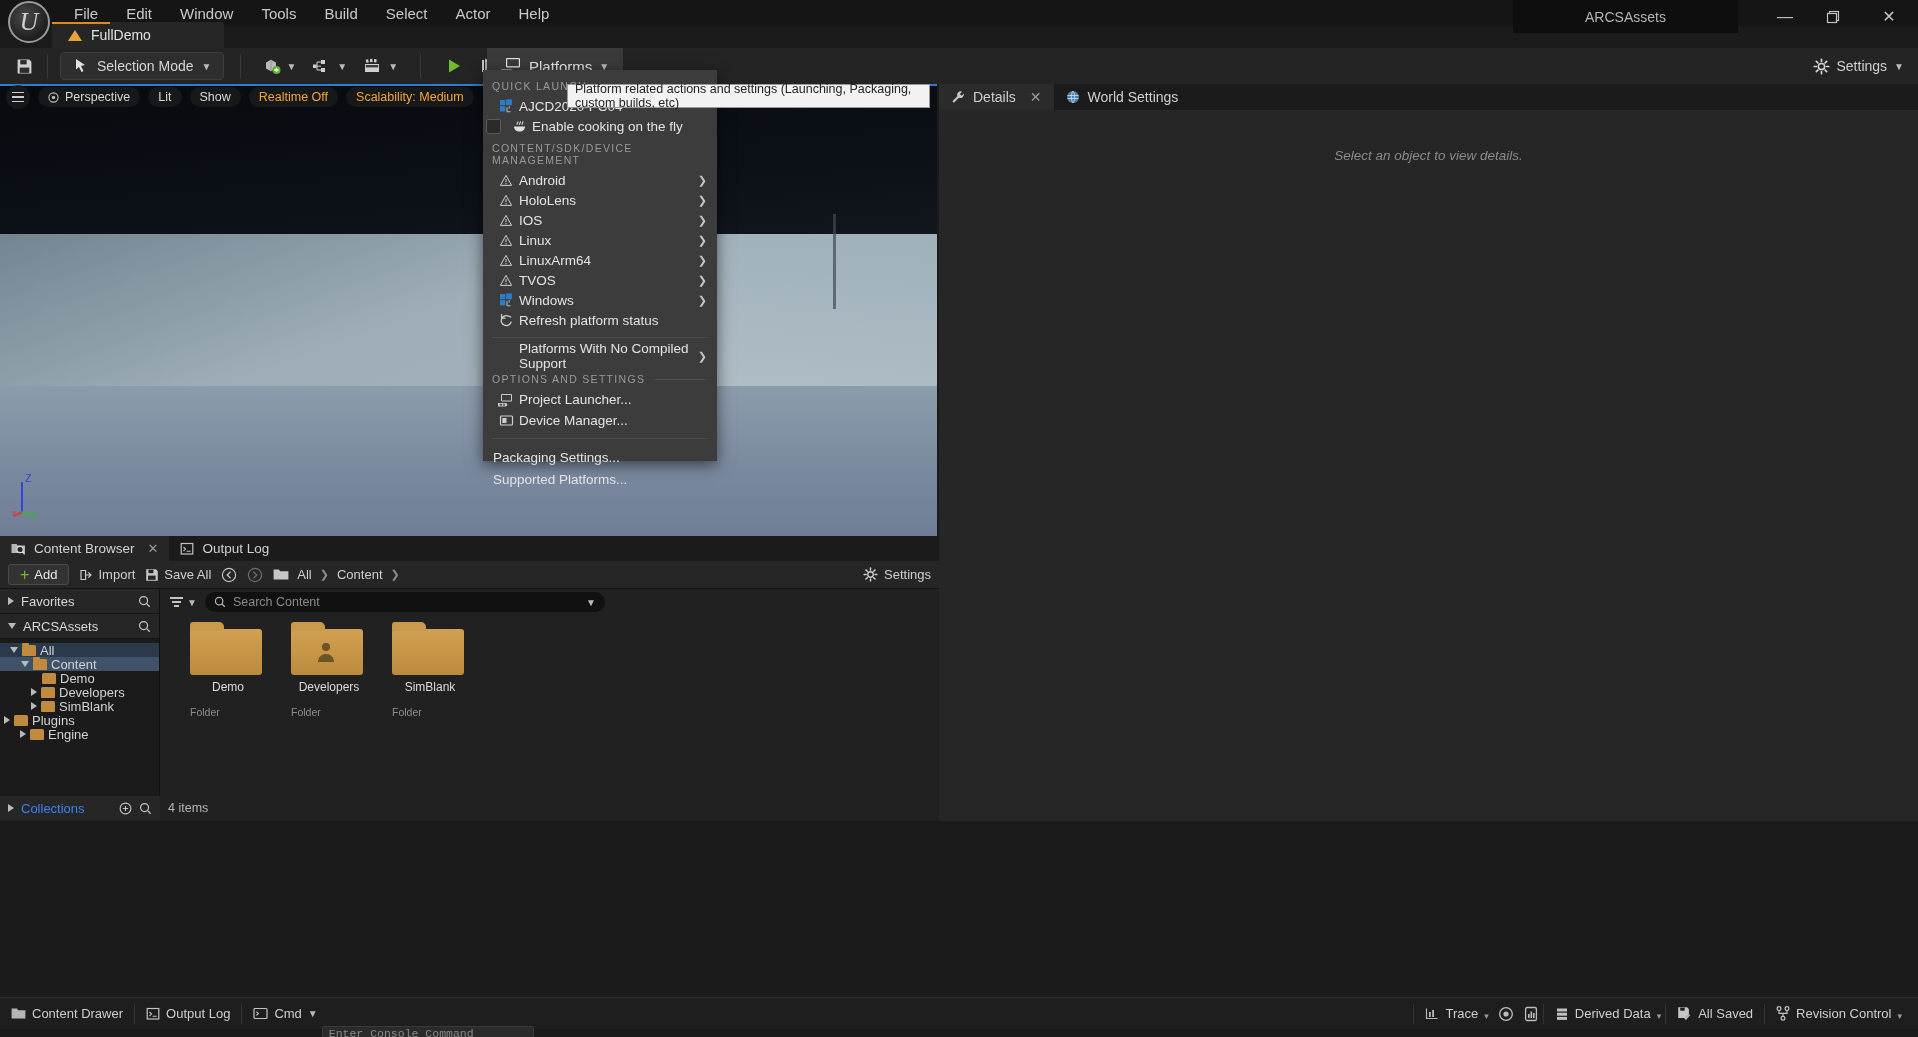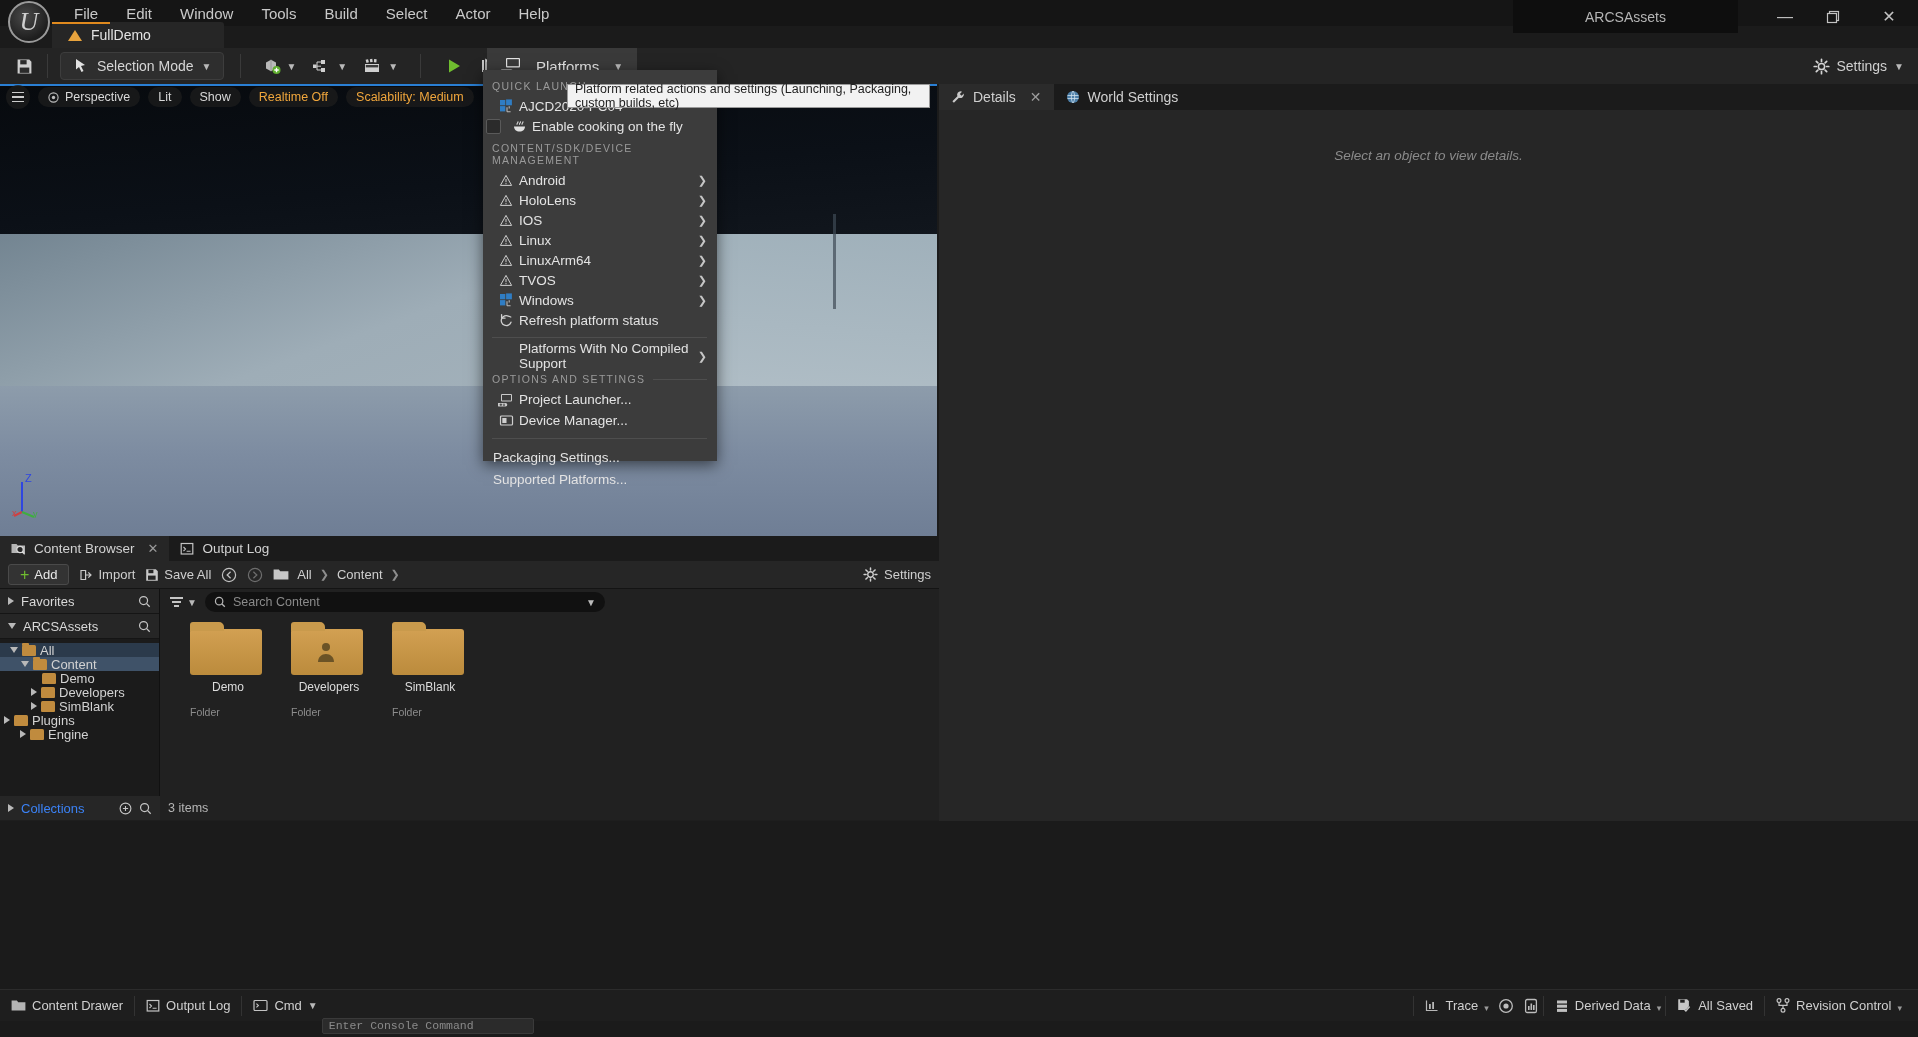--- a/index.html
+++ b/index.html
@@ -34,21 +34,21 @@
 
   
   #toolbar{ position:absolute; left:0; top:48px; width:1918px; height:36px; background:#242424;
             display:flex; align-items:center; }
   .tb-sep{ width:1px; height:24px; background:#3a3a3a; margin:0 6px; }
   .tb-btn{ height:26px; display:flex; align-items:center; gap:5px; padding:0 8px; border-radius:3px; color:#d2d2d2; font-size:14px;}
   #sel-mode{ background:#2e2e2e; border:1px solid #3d3d3d; border-radius:4px; height:28px; padding:0 12px;
              display:flex; align-items:center; gap:8px; font-size:14px;}
   .caret{ font-size:10px; color:#b9b9b9; }
   #platforms-btn{ position:absolute; left:487px; top:48px; height:36px; background:#3a3a3a;
-                  display:flex; align-items:center; gap:14px; padding:0 14px; font-size:15px; color:#e6e6e6; z-index:30;text-decoration:underline;}
+                  display:flex; align-items:center; gap:7px; padding:0 14px; font-size:15px; color:#e6e6e6; z-index:30;text-decoration:underline;}
   #settings-btn{ position:absolute; right:14px; top:48px; height:36px; display:flex; align-items:center; gap:7px;
                  font-size:14px; color:#cfcfcf;}
 
   
   #viewport{ position:absolute; left:0; top:84px; width:937px; height:452px; overflow:hidden;
              background:linear-gradient(#0a0f16, #0a0f16); }
   #vp-topline{ position:absolute; left:0; top:84px; width:937px; height:2px; background:#2a7fd4; z-index:5;}
   .vp-wall-left{ position:absolute; left:0; top:0; width:505px; height:452px;
         background:linear-gradient(160deg,#0c1118 0%, #0c1118 18%, #6d7f8c 18.5%, #9eadb7 60%, #a6b4bd 100%);}
   .vp-ceiling{ position:absolute; left:0; top:0; width:937px; height:150px;
@@ -139,21 +139,21 @@
   .asset .big-fold{ width:72px; height:46px; background:linear-gradient(#d2a052,#bb8b3c); border-radius:3px;
                     position:relative; margin-bottom:5px;}
   .asset .big-fold:before{ content:""; position:absolute; left:0; top:-7px; width:34px; height:9px;
                            background:#c99a4c; border-radius:3px 5px 0 0;}
   .asset .person{ position:absolute; left:26px; top:12px; width:18px; height:22px;}
   .asset .nm{ text-align:center; font-size:12px; color:#dcdcdc; }
   .asset .ty{ font-size:10.5px; color:#8d8d8d; margin-top:12px;}
   #cb-count{ position:absolute; left:8px; bottom:5px; font-size:12.5px; color:#b5b5b5;}
 
   
-  #statusbar{ position:absolute; left:0; bottom:16px; width:1918px; height:32px; background:#1e1e1e;
+  #statusbar{ position:absolute; left:0; bottom:8px; width:1918px; height:32px; background:#1e1e1e;
               border-top:1px solid #2c2c2c; display:flex; align-items:center; }
   .sb{ display:flex; align-items:center; gap:6px; font-size:13px; color:#cfcfcf; padding:0 11px; height:32px;}
   .sb-sep{ width:1px; height:20px; background:#333;}
   #cmd-input{ width:212px; height:16px; background:#2b2b2b; border:1px solid #3a3a3a; border-radius:2px;
               display:flex; align-items:center; padding-left:6px; font-family:Liberation Mono, monospace;
               font-size:11.5px; color:#8a8a8a;margin-top:40px;}
   .sb-right{ margin-left:auto; display:flex; align-items:center;}
   .dn{ font-size:9px; color:#9a9a9a; align-self:flex-end; padding-bottom:9px;}
   svg{ display:block; }
 </style>
@@ -741,21 +741,21 @@
           <div class="nm">Developers</div>
           <div class="ty">Folder</div>
         </div>
         <div class="asset">
           <div class="big-fold"></div>
           <div class="nm">SimBlank</div>
           <div class="ty">Folder</div>
         </div>
       </div>
 
-      <div id="cb-count">3 items</div>
+      <div id="cb-count">4 items</div>
     </div>
   </div>
 </div>
 
 <div id="statusbar">
   <div class="sb">
     <svg width="15" height="13" viewBox="0 0 15 13">
       <path d="M.6 1.5h5.3l1.3 1.7h7.2V11.5H.6z" fill="#b5b5b5"></path>
     </svg>
     <span>Content Drawer</span>

